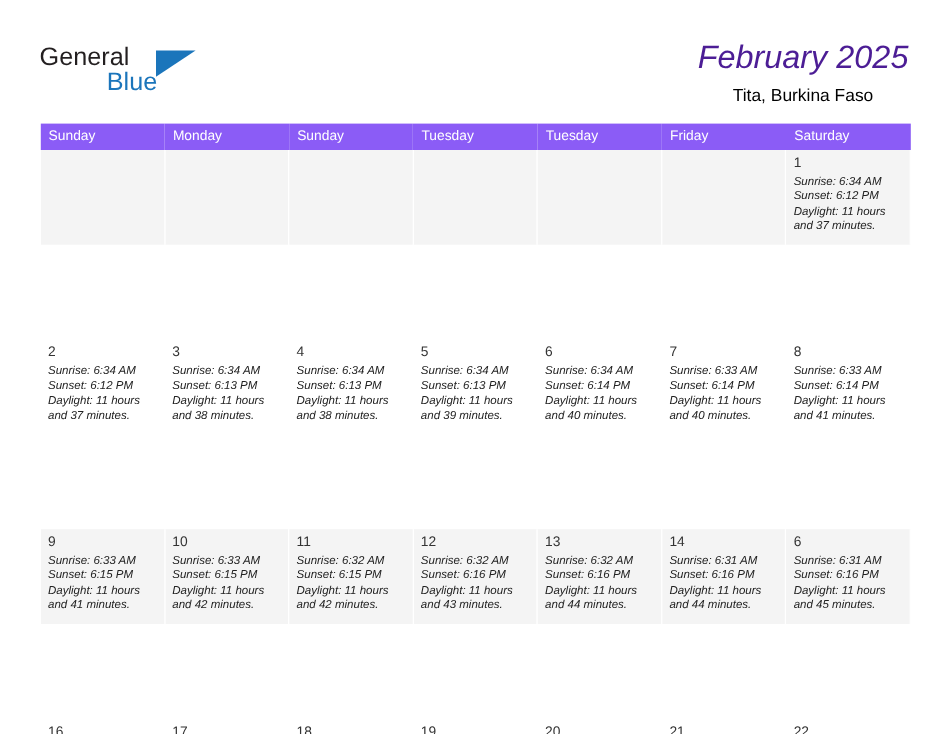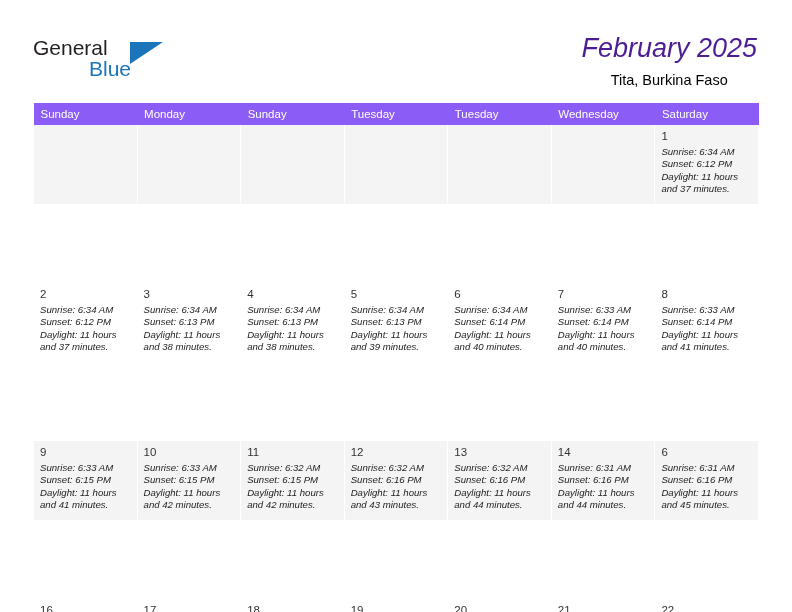--- a/index.html
+++ b/index.html
@@ -161,21 +161,21 @@
   </div>
 
   <table class="calendar">
     <thead>
       <tr>
         <th>Sunday</th>
         <th>Monday</th>
         <th>Sunday</th>
         <th>Tuesday</th>
         <th>Tuesday</th>
-        <th>Wednesday</th>
+        <th>Friday</th>
         <th>Saturday</th>
       </tr>
     </thead>
     <tbody>
         <tr class="shade">
           <td class="empty">
             <div class="cell-inner"></div>
           </td>
           <td class="empty">
             <div class="cell-inner"></div>

